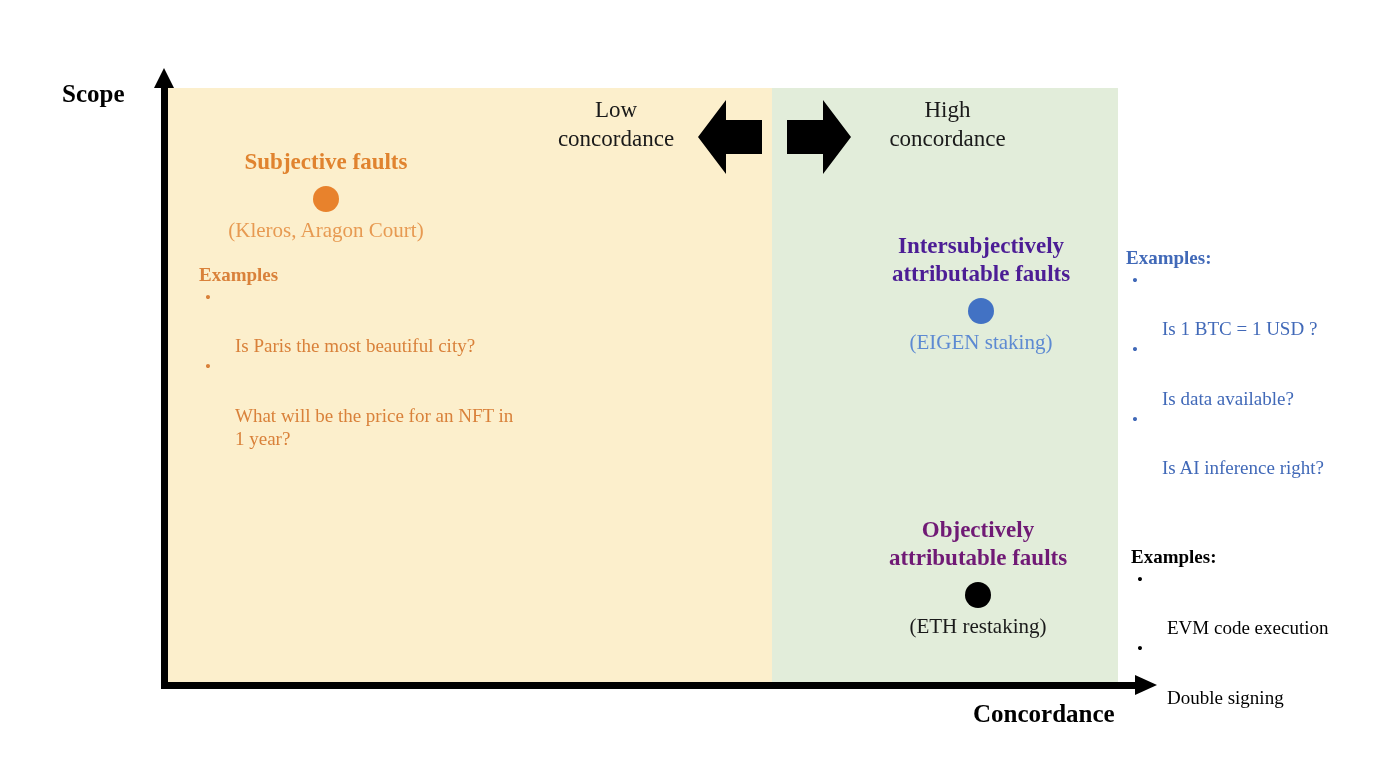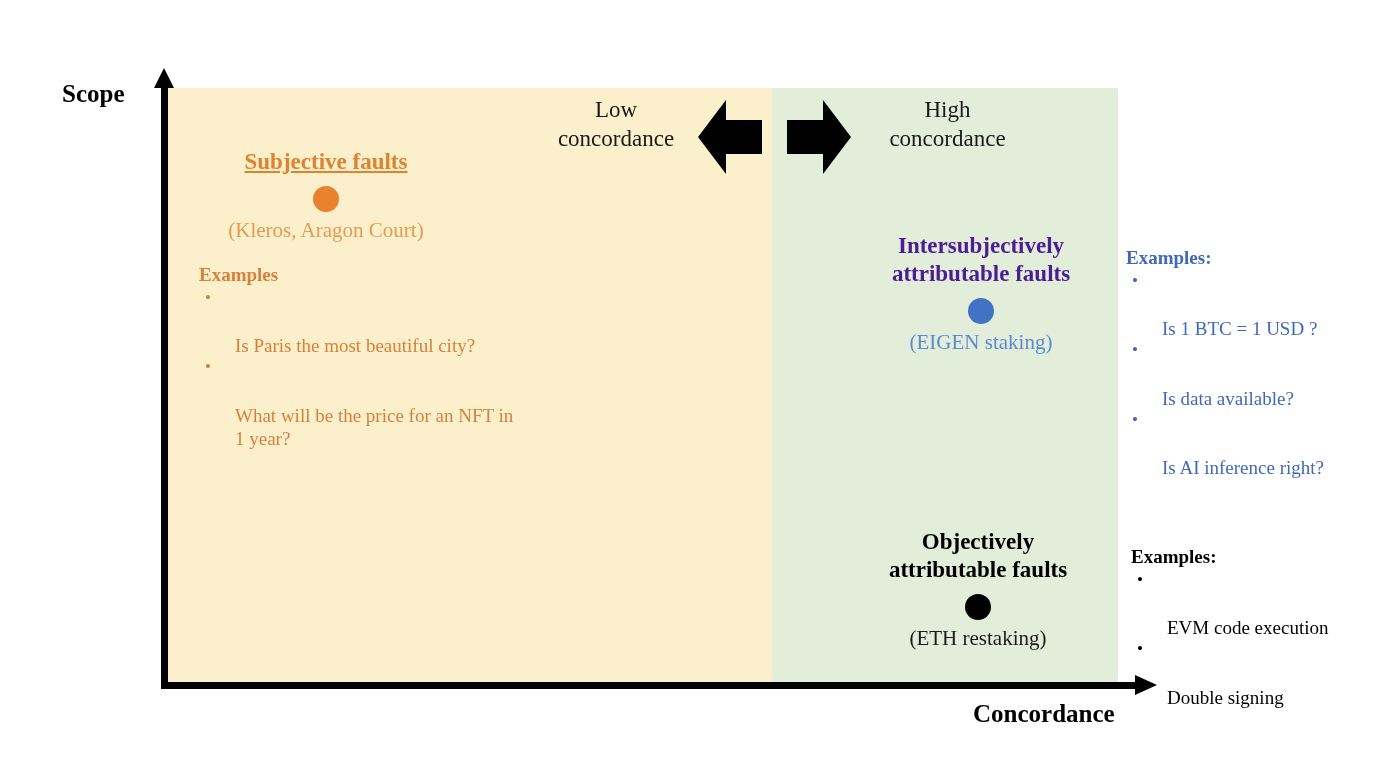--- a/index.html
+++ b/index.html
@@ -138,21 +138,21 @@
     font-size: 21px;
     line-height: 1.2;
   }
 
   
   #group-subjective {
     left: 196px;
     top: 148px;
     width: 260px;
   }
-  #group-subjective .group-title   { color: #E0832F; text-decoration: underline; }
+  #group-subjective .group-title   { color: #E0832F; }
   #group-subjective .group-dot     { width: 26px; height: 26px; background: #E8822C; }
   #group-subjective .group-caption { color: #E79A52; }
 
   
   #group-intersubjective {
     left: 855px;
     top: 232px;
     width: 252px;
   }
   #group-intersubjective .group-title   { color: #3A63B0; }
@@ -264,21 +264,21 @@
   </div>
 
   <div class="group" id="group-intersubjective">
     <div class="group-title" style="color: #4c1d95;">Intersubjectively
 attributable faults</div>
     <div class="group-dot" style="background: rgb(66, 114, 196);"></div>
     <div class="group-caption" style="color: rgb(93, 138, 210);">(EIGEN staking)</div>
   </div>
 
   <div class="group" id="group-objective">
-    <div class="group-title" style="color: #000000; margin-top: 12px;">Objectively
+    <div class="group-title" style="color: #701a75;">Objectively
 attributable faults</div>
     <div class="group-dot" style="background: rgb(0, 0, 0);"></div>
     <div class="group-caption" style="color: rgb(26, 26, 26);">(ETH restaking)</div>
   </div>
 
   <div class="examples" id="examples-subjective">
     <div class="examples-heading" style="color: rgb(217, 129, 58);">Examples</div>
     <ul class="examples-list">
       <li style="color: rgb(217, 129, 58);">
         <span class="bullet">•</span>

